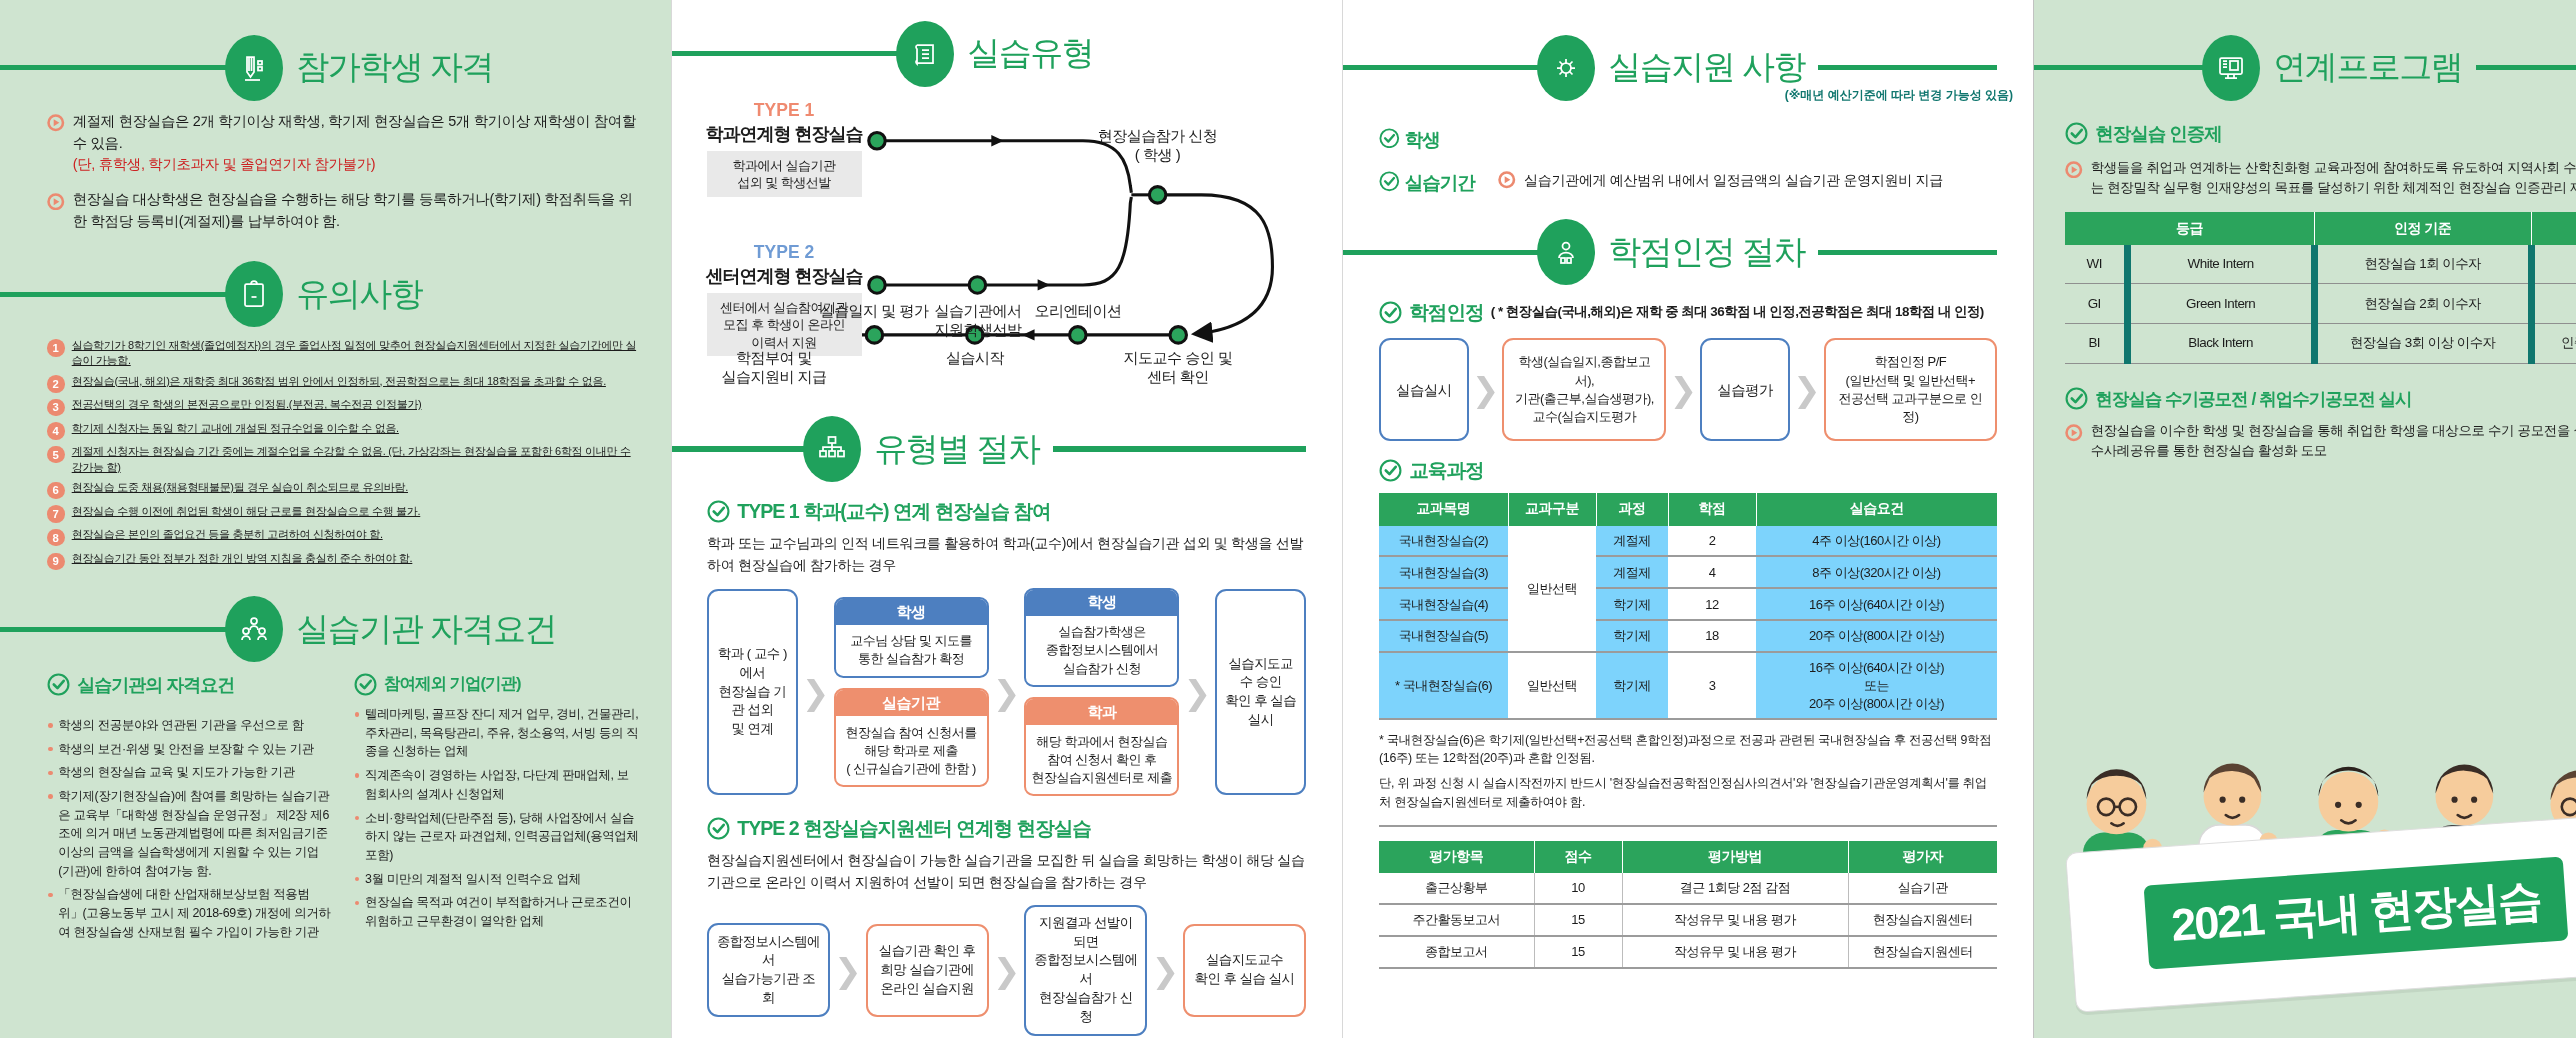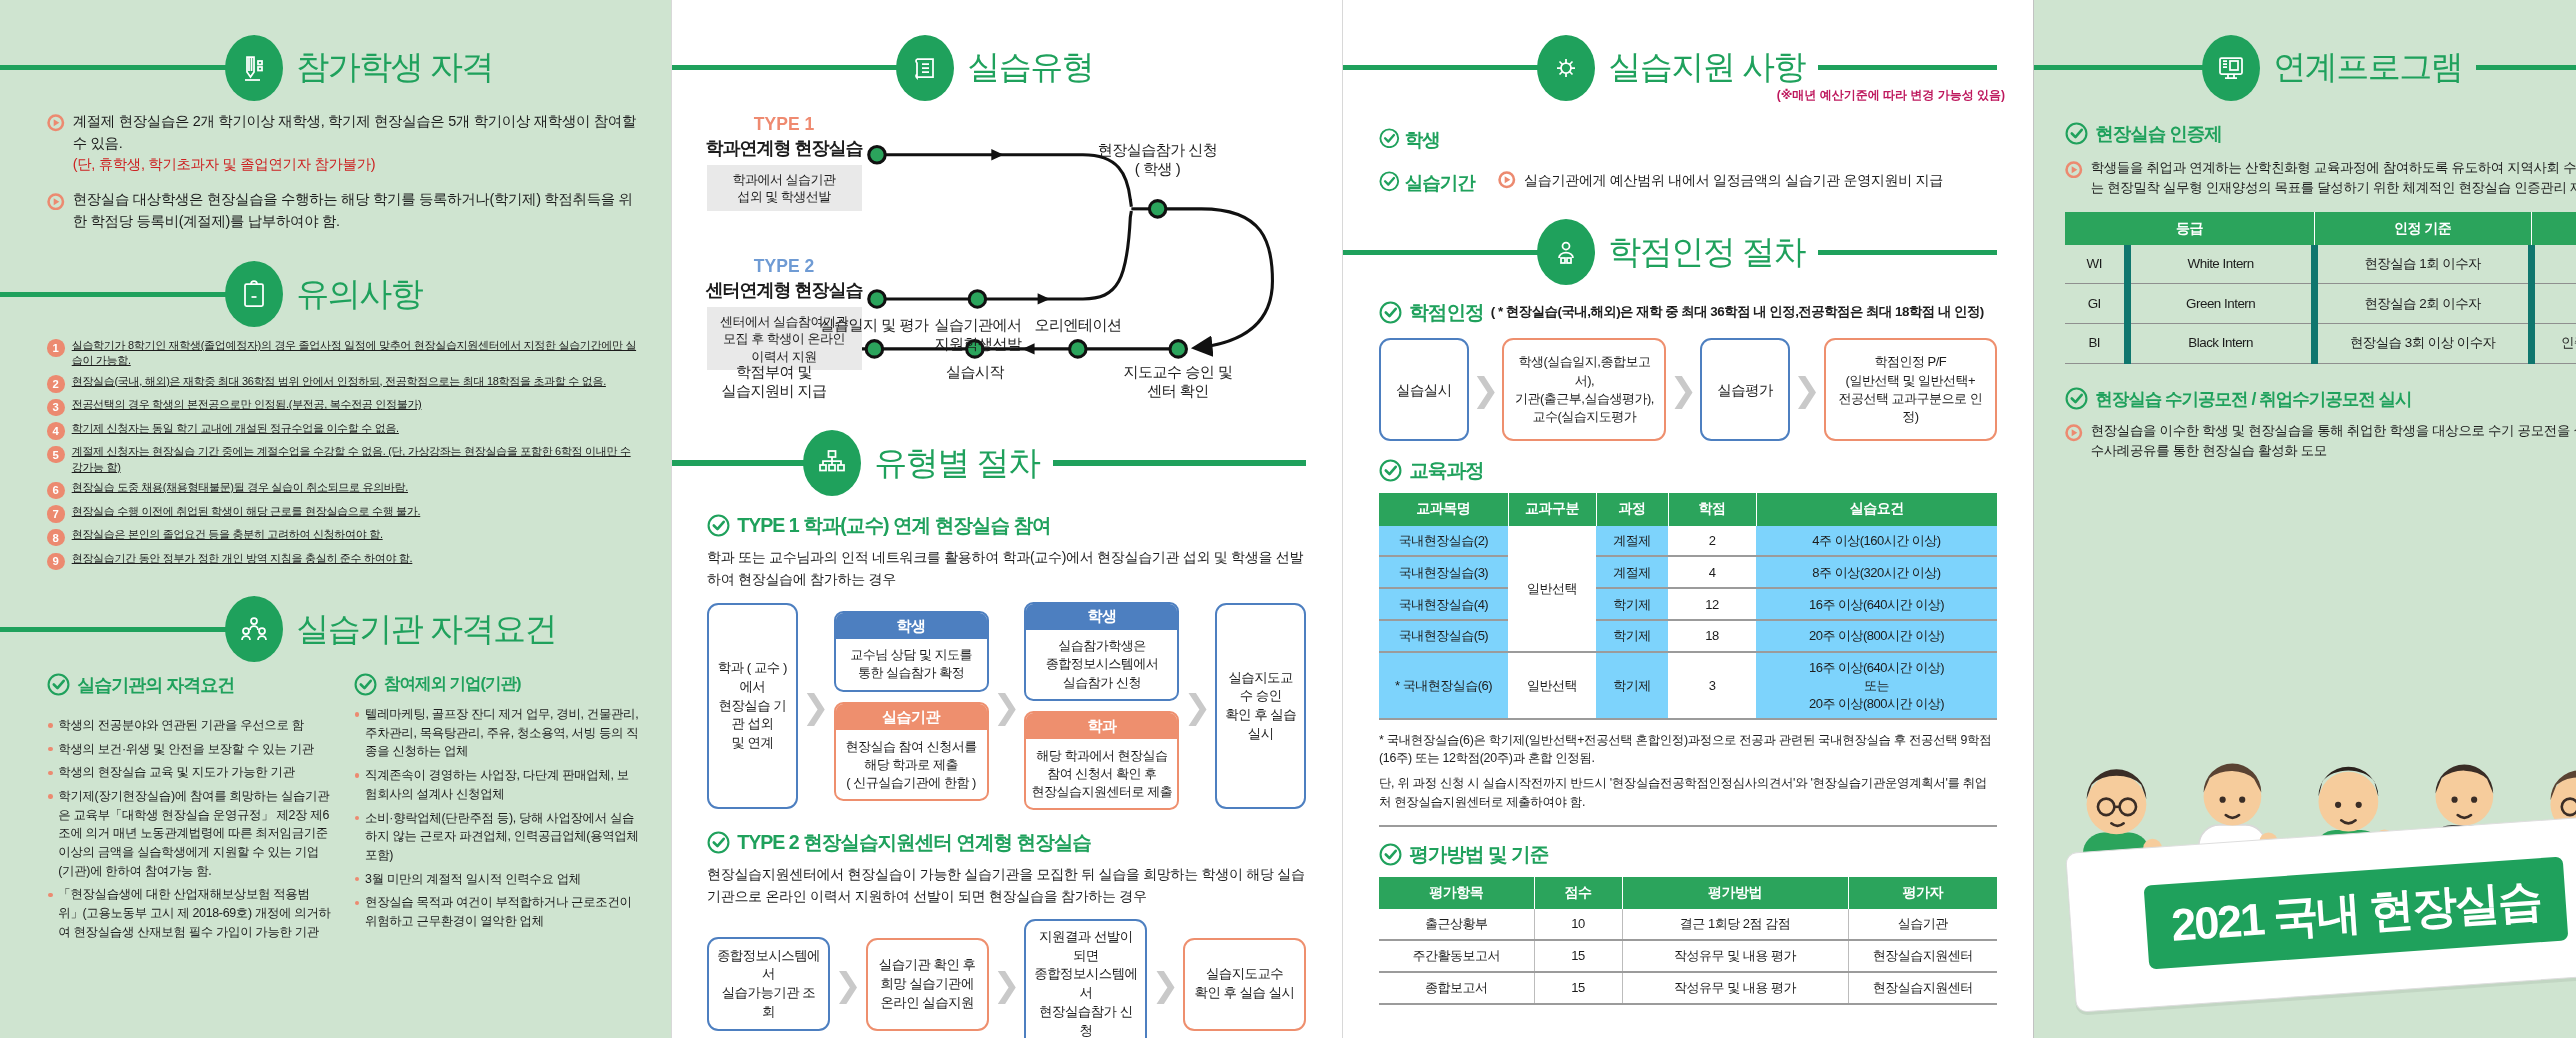--- a/index.html
+++ b/index.html
@@ -18,21 +18,21 @@
   .fold { position:absolute; top:0; height:100%; width:1px; background:#d8d8d8; }
 
   
   .sec-head { position:relative; display:flex; align-items:center; height:77px; margin-bottom:5.2px; }
   .sec-line { height:5.2px; background:#1fa15c; }
   .sec-line.grow { flex:1; }
   .sec-icon { flex:0 0 58px; width:58px; height:66px; background:#1fa15c; border-radius:50%;
               display:flex; align-items:center; justify-content:center; margin-left:-2.1px; }
   .sec-icon svg { width:32px; height:32px; }
   .sec-title { font-size:33px; font-weight:normal; color:#1fa15c; letter-spacing:-1.5px; margin:0 13.4px; white-space:nowrap; }
-  .sec-note { position:absolute; right:28px; top:58px; font-size:12px; color:#be185d; font-weight:bold; }
+  .sec-note { position:absolute; right:20px; top:58px; font-size:12px; color:#0f766e; font-weight:bold; }
 
   
   .subhead { display:flex; align-items:center; gap:7.2px; font-size:19.6px; font-weight:bold; color:#1fa15c; letter-spacing:-1px; }
   .subhead svg { width:23px; height:23px; flex:0 0 23px; }
   .subhead .note { font-size:13.4px; font-weight:bold; color:#1c1c1c; letter-spacing:-0.5px;text-align:center; }
 
   
   .b-row { display:flex; gap:8.2px; align-items:flex-start; }
   .b-ic { flex:0 0 17.5px; width:17.5px; height:17.5px; margin-top:3.1px; }
   .b-txt { font-size:14.4px; line-height:1.5; letter-spacing:-0.3px; }
@@ -254,21 +254,21 @@
         </div>
         <div class="dot-item">텔레마케팅, 골프장 잔디 제거 업무, 경비, 건물관리, 주차관리, 목욕탕관리, 주유, 청소용역, 서빙 등의 직종을 신청하는 업체</div>
         <div class="dot-item">직계존속이 경영하는 사업장, 다단계 판매업체, 보험회사의 설계사 신청업체</div>
         <div class="dot-item">소비·향락업체(단란주점 등), 당해 사업장에서 실습하지 않는 근로자 파견업체, 인력공급업체(용역업체 포함)</div>
         <div class="dot-item">3월 미만의 계절적 일시적 인력수요 업체</div>
         <div class="dot-item">현장실습 목적과 여건이 부적합하거나 근로조건이 위험하고 근무환경이 열악한 업체</div>
       </div>
     </div>
   </div>
 
-  <div id="panel-2" class="panel panel-white" style="padding-top:29px;">
+  <div id="panel-2" class="panel panel-white" style="padding-top:15px;">
 
     <div class="sec-head">
       <div class="sec-line" style="width:227px"></div>
       <div class="sec-icon">
         <svg viewBox="0 0 64 64">
             <g fill="none" stroke="#fff" stroke-width="3.5">
           <path d="M16 14 q-4 4 0 8 v30 q-4 -4 0 -8"></path>
               <path d="M16 14 h32 v36 h-32"></path>
           <path d="M26 24 h14 M26 32 h14 M26 40 h14"></path>
             </g>
@@ -556,26 +556,20 @@
 20주 이상(800시간 이상)</td>
           </tr>
         </tbody>
       </table>
 
       <div class="fn" style="margin-top:10.3px">* 국내현장실습(6)은 학기제(일반선택+전공선택 혼합인정)과정으로 전공과 관련된 국내현장실습 후 전공선택 9학점(16주) 또는 12학점(20주)과 혼합 인정됨.</div>
       <div class="fn" style="margin-top:6.2px">단, 위 과정 신청 시 실습시작전까지 반드시 '현장실습전공학점인정심사의견서'와 '현장실습기관운영계획서'를 취업처 현장실습지원센터로 제출하여야 함.</div>
 
       <div class="divider"></div>
 
-      <div class="subhead" style="margin-bottom:9.3px">
-        <svg viewBox="0 0 44 44">
-            <use href="#ic-check"></use>
-          </svg>
-        <span>평가방법 및 기준</span>
-      </div>
 
       <table class="gtable eval" style="width:100%">
         <thead>
           <tr>
             <th style="width:155px">평가항목</th>
             <th style="width:88px">점수</th>
             <th>평가방법</th>
             <th style="width:149px">평가자</th>
           </tr>
         </thead>

